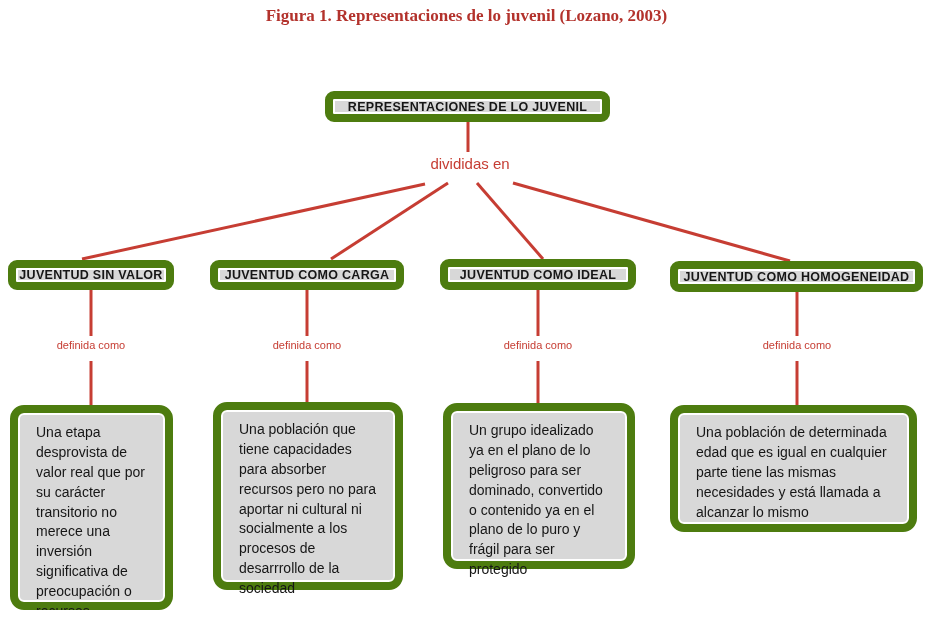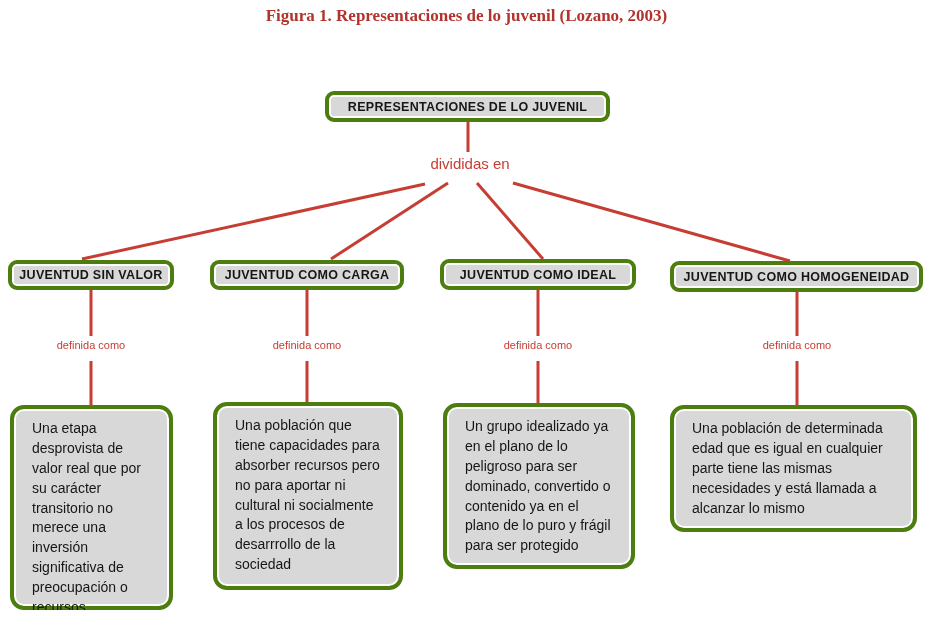--- a/index.html
+++ b/index.html
@@ -16,21 +16,21 @@
     font-family:"Liberation Serif", serif;
     font-weight:bold; font-size:17px;
     color:#b3322c;
   }
   #edges-svg { position:absolute; left:0; top:0; z-index:1; pointer-events:none; }
   .edge { stroke:#c63d33; stroke-width:3; fill:none; }
 
   .node {
     position:absolute; z-index:2;
     background:#d8d8d8;
-    border:4px solid #4d7c0f;
+    border:8px solid #4d7c0f;
     box-shadow: inset 0 0 0 2px #ffffff;
     box-sizing:border-box;
     color:#161616;
   }
   .concept {
     border-radius:9px;
     display:flex; align-items:center; justify-content:center;
     font-weight:bold; font-size:12.5px; letter-spacing:0.3px;
     white-space:nowrap; text-align:center;
   }

